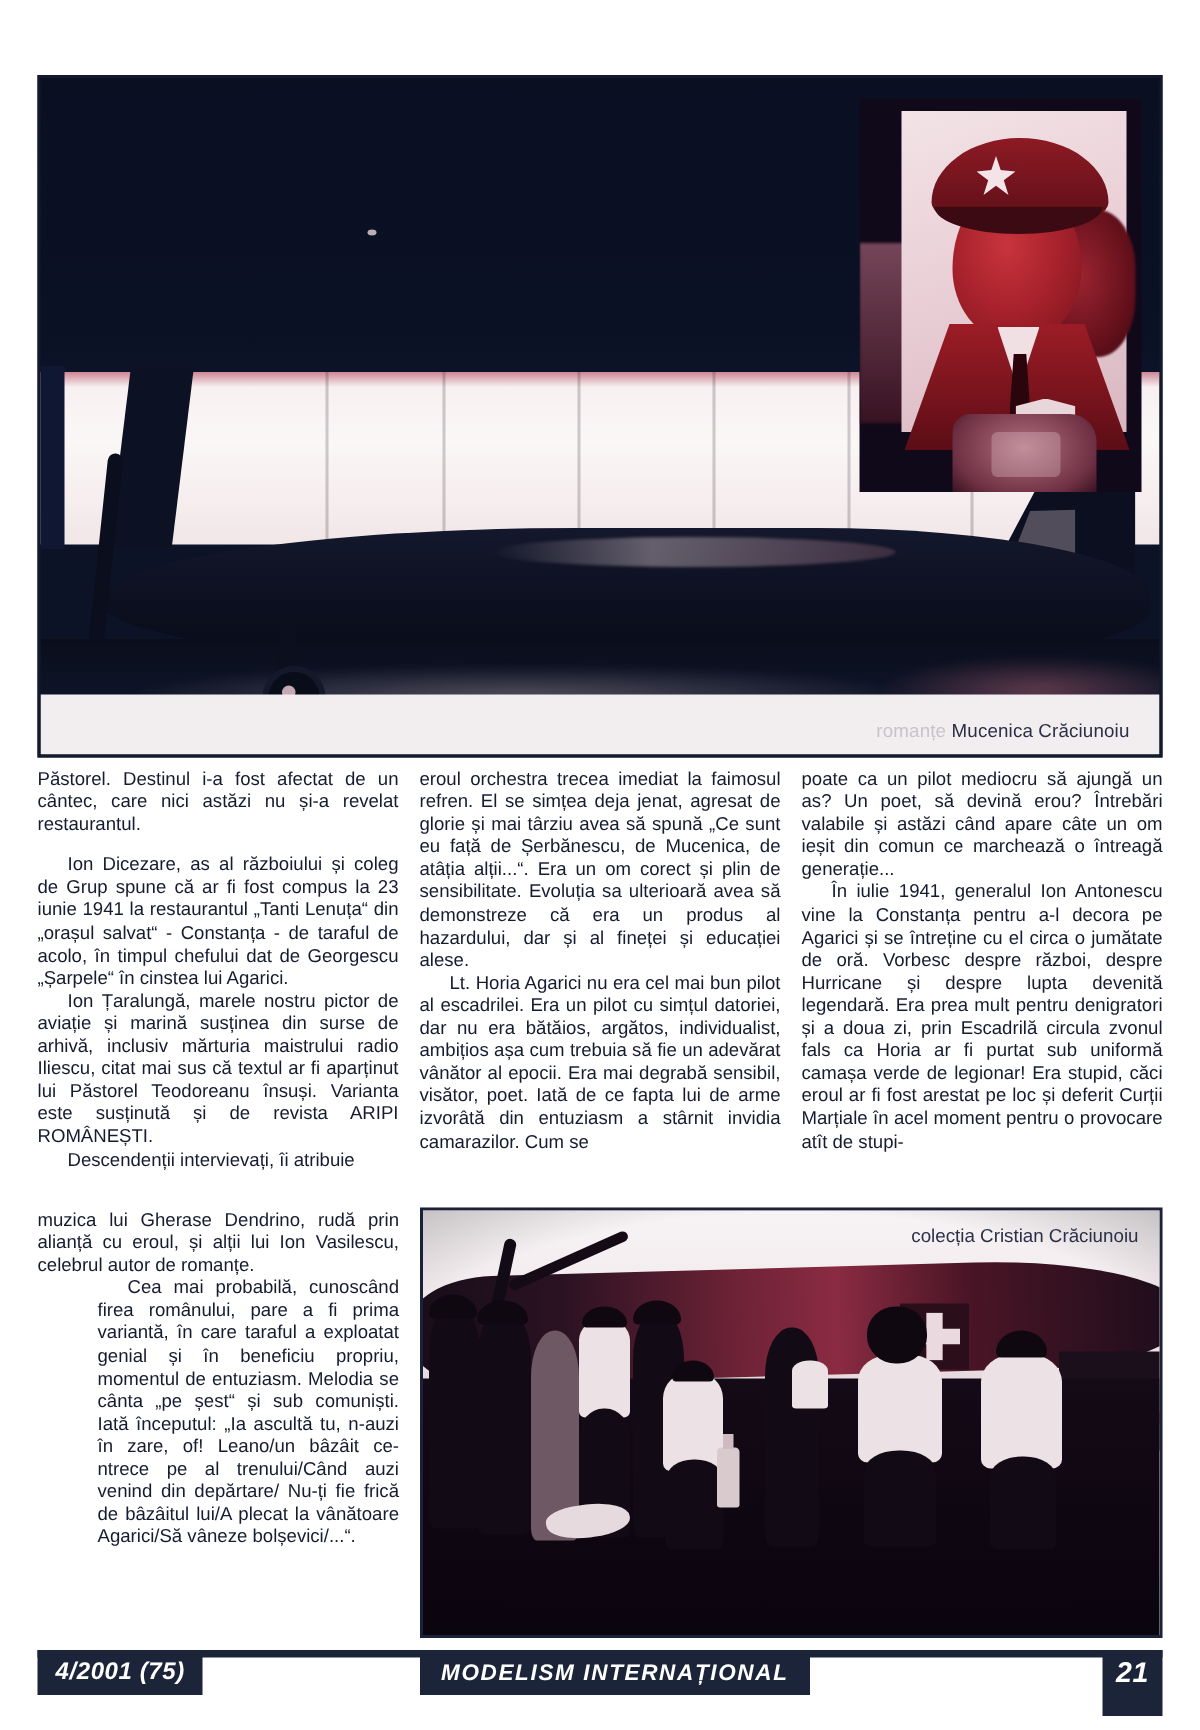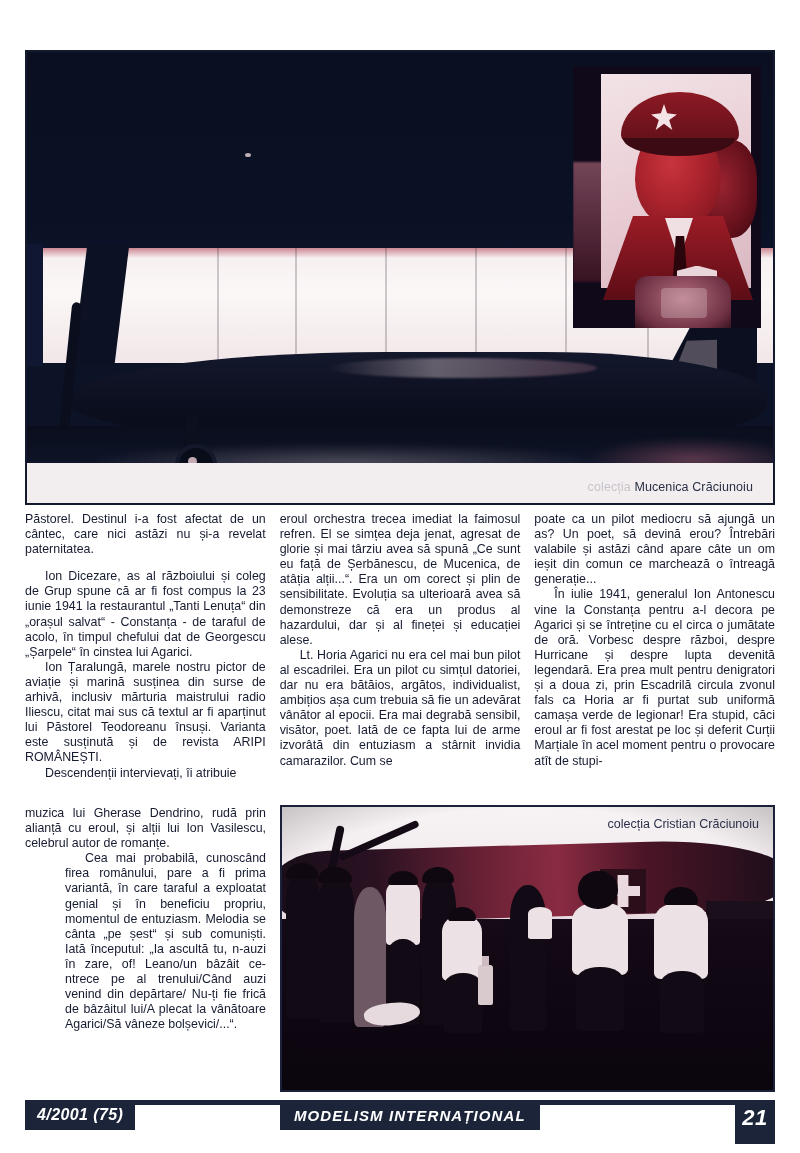--- a/index.html
+++ b/index.html
@@ -376,21 +376,21 @@
     font-size: 15px; letter-spacing: 1.1px;
     display: flex; align-items: center;
   }
   .f-page {
     position: absolute; right: 0; top: 0;
     width: 40px; height: 44px;
     background: #1b2438;
     color: #ffffff;
     font-family: "Liberation Sans", sans-serif;
     font-weight: bold; font-style: italic;
-    font-size: 22px;
+    font-size: 19px;
     display: flex; align-items: flex-start; justify-content: center;
     padding-top: 5px;
     box-sizing: border-box;
     letter-spacing: .5px;
   }
 </style>
 </head>
 <body>
 
 <div id="page">
@@ -433,28 +433,28 @@
       <div class="ppt-badge"></div>
       <div class="ppt-visor"></div>
       <div class="ppt-body"></div>
       <div class="ppt-collar"></div>
       <div class="ppt-tie"></div>
       <div class="ppt-ribbon"></div>
       <div class="ppt-num"></div>
     </div>
 
     <div class="pt-caption-strip">
-      <div class="pt-caption"><span class="faded">colecția</span> <span>Mucenica Crăciunoiu</span></div>
+      <div class="pt-caption"><span class="faded">romanțe</span> <span>Mucenica Crăciunoiu</span></div>
     </div>
   </div>
 
   <div class="cols">
 
     <div class="col">
-      <p>Păstorel. Destinul i-a fost afectat de un cântec, care nici astăzi nu și-a revelat paternitatea.</p>
+      <p>Păstorel. Destinul i-a fost afectat de un cântec, care nici astăzi nu și-a revelat restaurantul.</p>
       <p class="ind gap">Ion Dicezare, as al războiului și coleg de Grup spune că ar fi fost compus la 23 iunie 1941 la restaurantul „Tanti Lenuța“ din „orașul salvat“ - Constanța - de taraful de acolo, în timpul chefului dat de Georgescu „Șarpele“ în cinstea lui Agarici.</p>
       <p class="ind">Ion Țaralungă, marele nostru pictor de aviație și marină susținea din surse de arhivă, inclusiv mărturia maistrului radio Iliescu, citat mai sus că textul ar fi aparținut lui Păstorel Teodoreanu însuși. Varianta este susținută și de revista ARIPI ROMÂNEȘTI.</p>
       <p class="ind">Descendenții intervievați, îi atribuie</p>
     </div>
 
     <div class="col">
       <p>eroul orchestra trecea imediat la faimosul refren. El se simțea deja jenat, agresat de glorie și mai târziu avea să spună „Ce sunt eu față de Șerbănescu, de Mucenica, de atâția alții...“. Era un om corect și plin de sensibilitate. Evoluția sa ulterioară avea să demonstreze că era un produs al hazardului, dar și al fineței și educației alese.</p>
       <p class="ind">Lt. Horia Agarici nu era cel mai bun pilot al escadrilei. Era un pilot cu simțul datoriei, dar nu era bătăios, argătos, individualist, ambițios așa cum trebuia să fie un adevărat vânător al epocii. Era mai degrabă sensibil, visător, poet. Iată de ce fapta lui de arme izvorâtă din entuziasm a stârnit invidia camarazilor. Cum se</p>
     </div>
 

